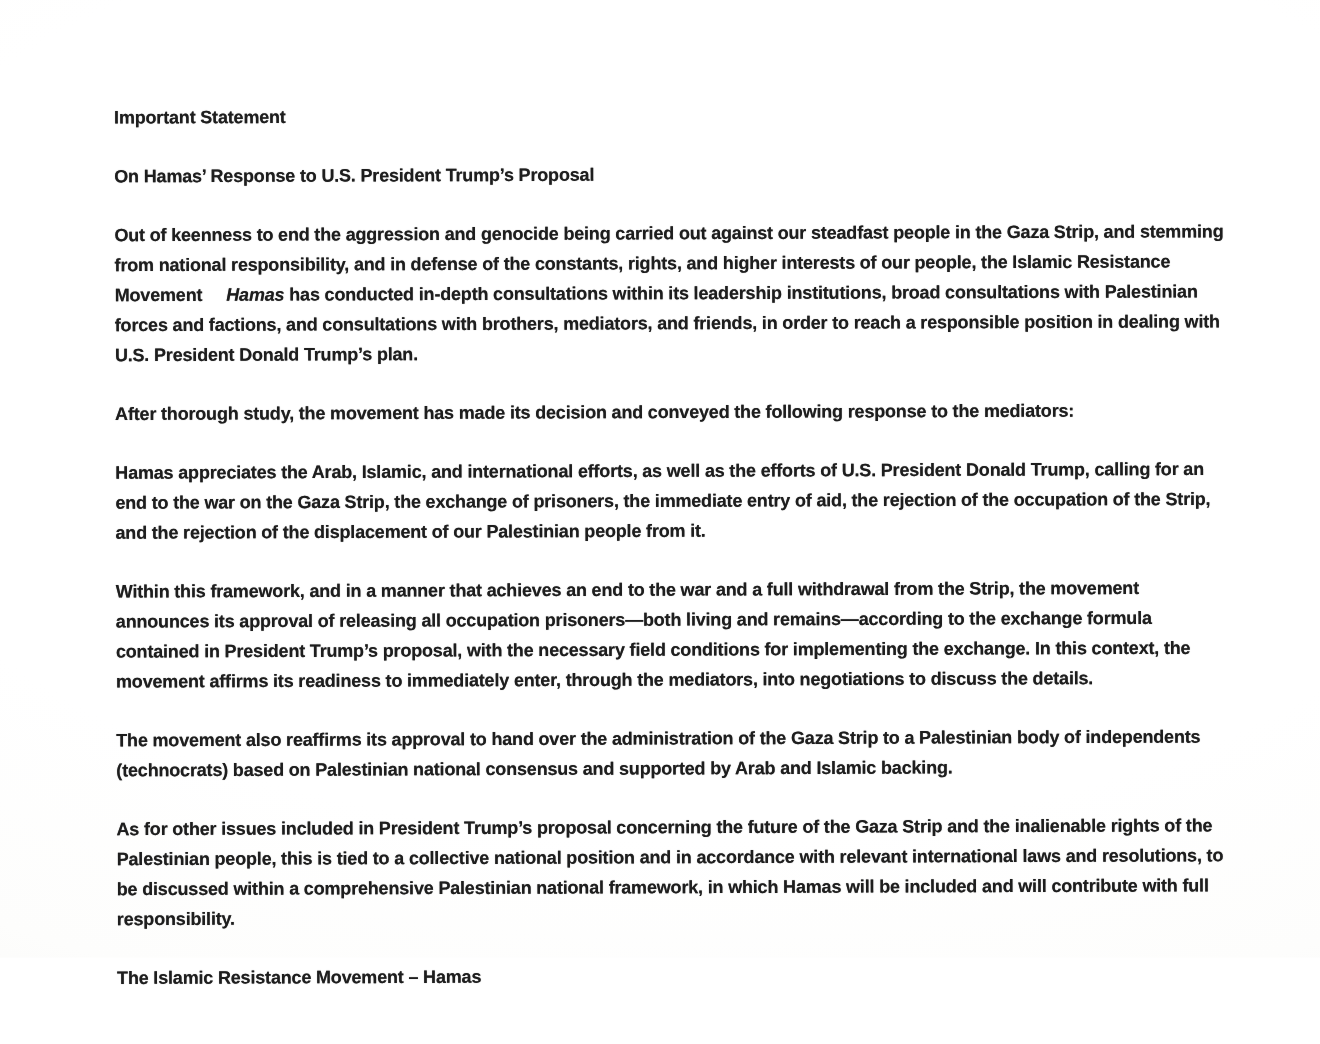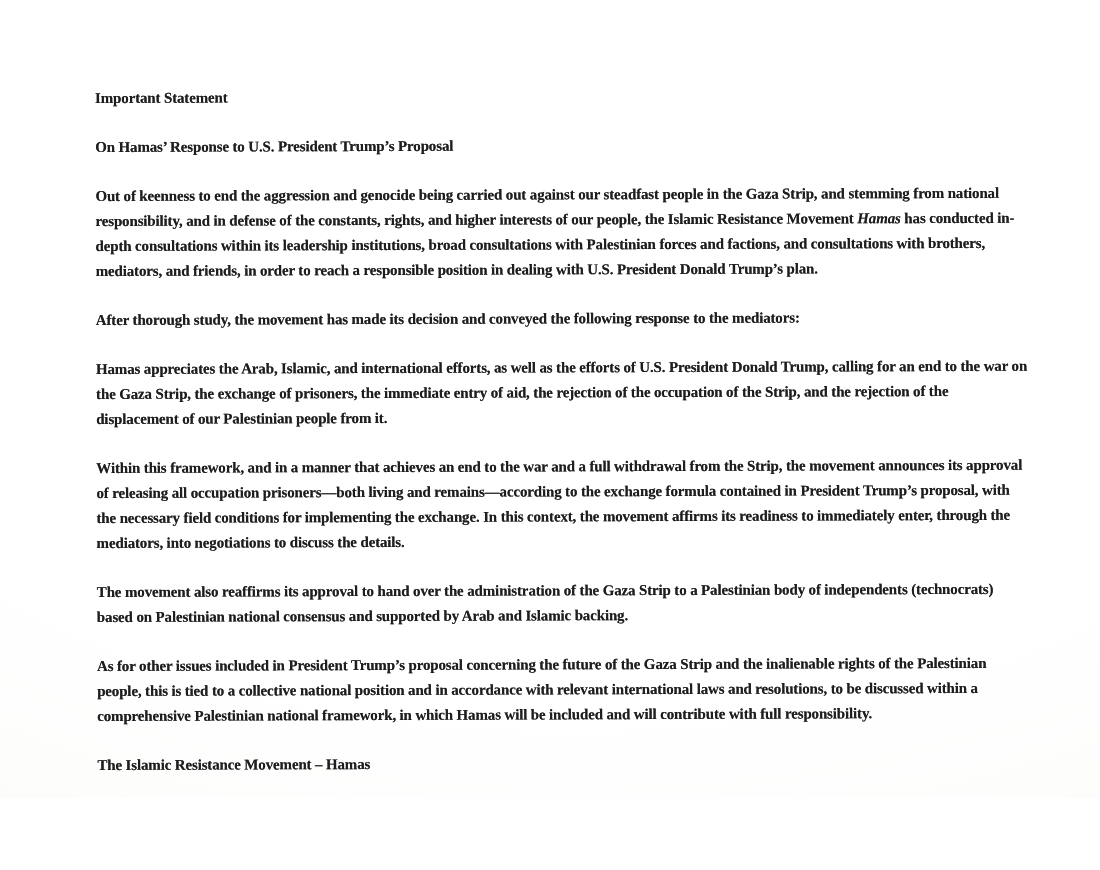--- a/index.html
+++ b/index.html
@@ -13,21 +13,20 @@
     background: #ffffff;
     font-family: "Liberation Sans", "DejaVu Sans", sans-serif;
   }
   
   .scan-surface {
     position: relative;
     width: 1100px;
     height: 798px;
     background:
       radial-gradient(ellipse 120% 90% at 52% 38%, #ffffff 55%, #fdfdfc 78%, #f7f7f5 96%, #f2f2ef 100%);
-    font-family: Liberation Serif, serif;
   }
   .page {
     position: absolute;
     left: 95px;
     top: 86px;
     width: 932px;
     transform: rotate(-0.2deg);
     transform-origin: left top;
     color: #1e1e1e;
     font-weight: 700;
@@ -47,20 +46,21 @@
   }
   .page p {
     margin: 0 0 24px 0;
   }
   .page p.signature {
     margin-bottom: 0;
   }
   .page em {
     font-style: italic;
     font-weight: 700;
+    margin-left: 16px;
   }
 </style>
 </head>
 <body>
 
 <div class="scan-surface">
   <main class="page">
 
     <h1>Important Statement</h1>
 

